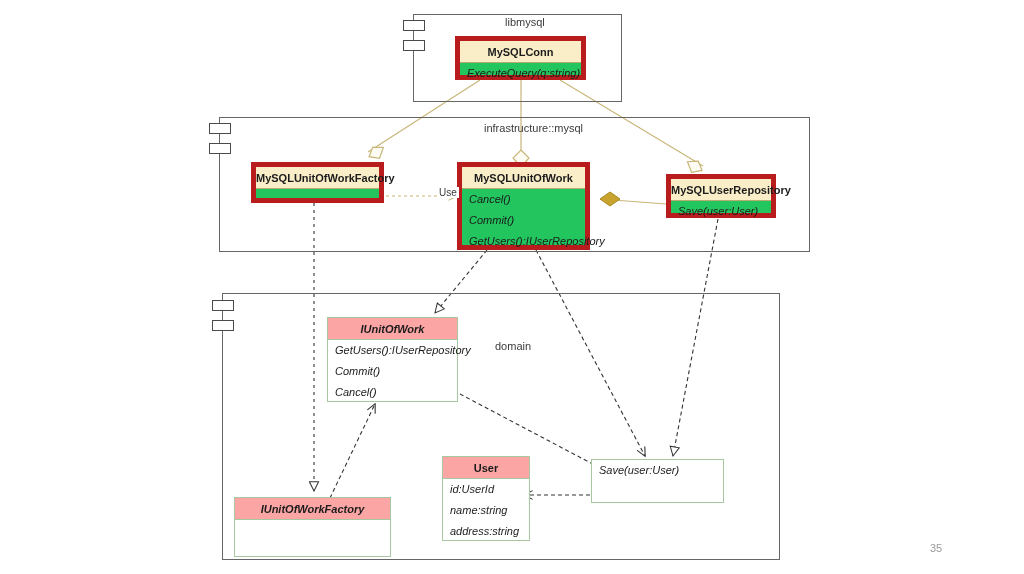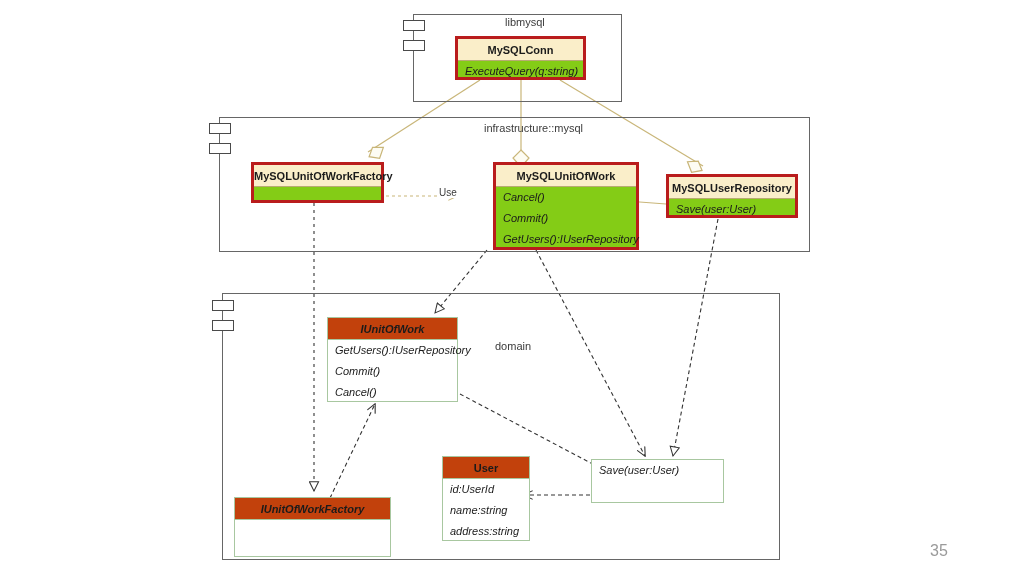--- a/index.html
+++ b/index.html
@@ -25,49 +25,49 @@
   .comp-icon .bar{
     position:absolute;left:0;width:22px;height:11px;
     background:#ffffff;border:1.5px solid #4a4a4a;box-sizing:border-box;
   }
   .comp-icon .bar.top{top:0;}
   .comp-icon .bar.bot{top:20px;}
 
   
   .cls{
     position:absolute;z-index:3;box-sizing:border-box;
-    border:3px solid #b91c1c;background:#84cc16;
+    border:5px solid #b91c1c;background:#22c55e;
   }
   .cls .hdr{
     box-sizing:border-box;width:100%;height:22px;line-height:22px;
     background:#faeec9;border-bottom:1px solid #b8ab72;
     text-align:center;font-weight:bold;font-size:11px;color:#1b1b1b;
     white-space:nowrap;overflow:visible;
   }
   .cls .row{
     box-sizing:border-box;height:21px;line-height:21px;
     padding-left:7px;font-size:11px;color:#1b1b1b;white-space:nowrap;font-style:italic;
   }
   .cls .body{box-sizing:border-box;}
 
   
   .cls.green{border:1px solid #a8c7a0;background:#ffffff;}
-  .cls.green .hdr{background:#c2410c;border-bottom:1px solid #a8c7a0;}
+  .cls.green .hdr{background:#fca5a5;border-bottom:1px solid #a8c7a0;}
   .cls.green .row{color:#1b1b1b;}
 
   .it{font-style:italic;}
   .bi{font-weight:bold;font-style:italic;}
 
   
   .elabel{
     position:absolute;z-index:4;font-size:10px;color:#3b3b3b;
     background:#ffffff;padding:0 2px;white-space:nowrap;margin-left:28px;
   }
   .pageno{
-    position:absolute;z-index:6;font-size:16px;color:#9a9a9a;text-align:center;
+    position:absolute;z-index:6;font-size:11px;color:#9a9a9a;text-align:center;
   }
 </style>
 </head>
 <body>
 
 <div id="canvas">
 
   <svg class="layer" id="edges">
     <defs>
 
@@ -156,30 +156,30 @@
     <div class="bar top"></div>
     <div class="bar bot"></div>
   </div>
   <div class="pkg-label" style="left:474px;top:122px;">infrastructure::mysql</div>
 
   <div class="cls" style="left:251px;top:162px;width:133px;height:41px;">
     <div class="hdr">MySQLUnitOfWorkFactory</div>
     <div class="body" style="height:18px;"></div>
   </div>
 
-  <div class="cls" style="left:457px;top:162px;width:146px;height:88px;margin-left:36px;">
+  <div class="cls" style="left:457px;top:162px;width:133px;height:88px;">
     <div class="hdr">MySQLUnitOfWork</div>
     <div class="body">
       <div class="row">Cancel()</div>
       <div class="row">Commit()</div>
       <div class="row">GetUsers():IUserRepository</div>
     </div>
   </div>
 
-  <div class="cls" style="left:666px;top:174px;width:132px;height:44px;">
+  <div class="cls" style="left:666px;top:174px;width:110px;height:44px;">
     <div class="hdr">MySQLUserRepository</div>
     <div class="body">
       <div class="row">Save(user:User)</div>
     </div>
   </div>
 
   <div class="elabel" style="left:409px;top:187px;">Use</div>
 
   <div class="pkg" style="left:222px;top:293px;width:558px;height:267px;"></div>
   <div class="comp-icon" style="left:212px;top:300px;">

